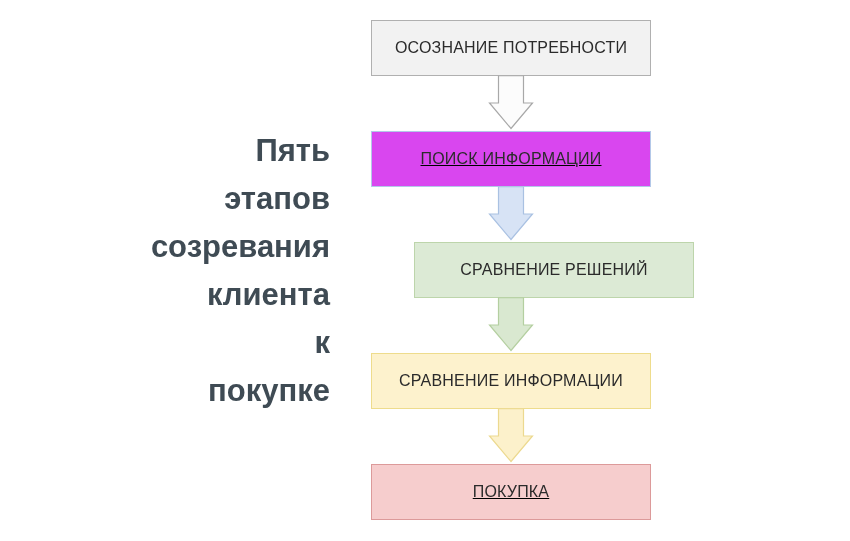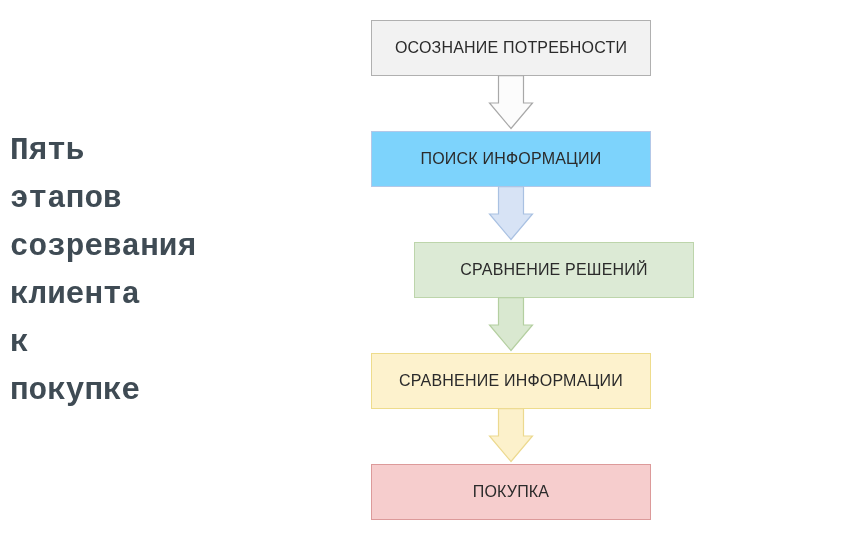--- a/index.html
+++ b/index.html
@@ -11,43 +11,42 @@
     width: 850px;
     height: 541px;
     background: #ffffff;
   }
 
   .diagram-title {
     position: absolute;
     top: 127px;
     right: 520px;
     width: 320px;
-    text-align: left;
+    text-align: right;
     font-size: 31px;
     font-weight: bold;
     line-height: 48px;
     white-space: pre-line;
     color: #3f4b54;
-    font-family: Liberation Mono, monospace;
   }
 
   .stages {
     position: absolute;
     left: 371px;
     top: 20px;
     width: 280px;
     display: flex;
     flex-direction: column;
   }
 
   .stage {
     position: relative;
     margin-bottom: 55px;
   }
-  .stage:last-child { margin-bottom: 0; }
+  .stage:last-child { margin-bottom: 0; text-decoration: underline; }
 
   .stage-box {
     width: 280px;
     height: 56px;
     border: 1.5px solid #b0b0b0;
     background: #f2f2f2;
     display: flex;
     align-items: center;
     justify-content: center;
   }
@@ -83,21 +82,21 @@
   <div class="stage">
     <div class="stage-box" style="background: rgb(242, 242, 242); border-color: rgb(176, 176, 176);">
       <span class="stage-label">ОСОЗНАНИЕ ПОТРЕБНОСТИ</span>
     </div>
     <svg class="arrow" width="46" height="55" viewBox="0 0 46 55">
       <polygon points="10.5,0.75 35.5,0.75 35.5,28 44.5,28 23,53.5 1.5,28 10.5,28" stroke-width="1.2" stroke-linejoin="miter" fill="#fcfcfc" stroke="#a8a8a8"></polygon>
     </svg>
   </div>
 
   <div class="stage">
-    <div class="stage-box" style="background: #7dd3fc; border-color: rgb(179, 200, 232);">
+    <div class="stage-box" style="background: #d946ef; border-color: rgb(179, 200, 232); text-decoration: underline;">
       <span class="stage-label">ПОИСК ИНФОРМАЦИИ</span>
     </div>
     <svg class="arrow" width="46" height="55" viewBox="0 0 46 55">
       <polygon points="10.5,0.75 35.5,0.75 35.5,28 44.5,28 23,53.5 1.5,28 10.5,28" stroke-width="1.2" stroke-linejoin="miter" fill="#d7e3f5" stroke="#a9c1e2"></polygon>
     </svg>
   </div>
 
   <div class="stage">
     <div class="stage-box" style="background: rgb(220, 234, 213); border-color: rgb(189, 213, 171); margin-left: 43px;">
       <span class="stage-label">СРАВНЕНИЕ РЕШЕНИЙ</span>

